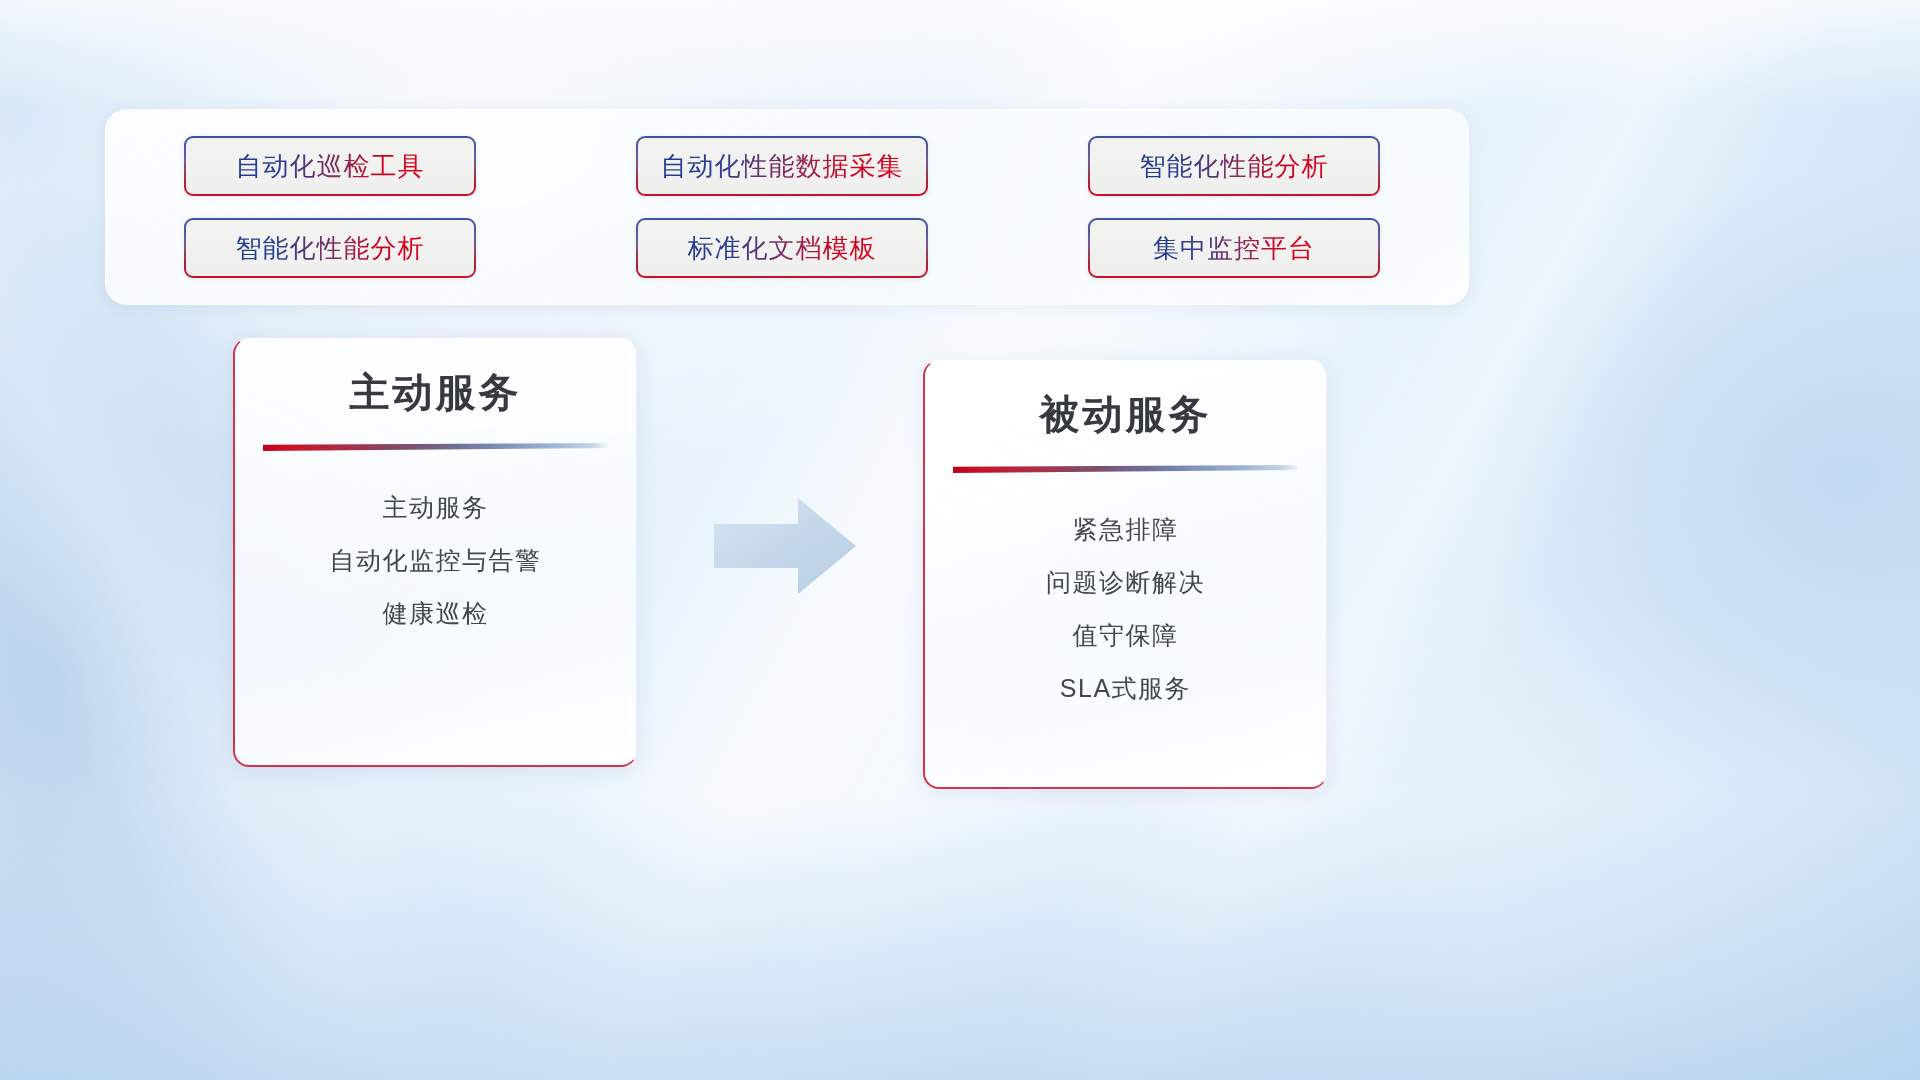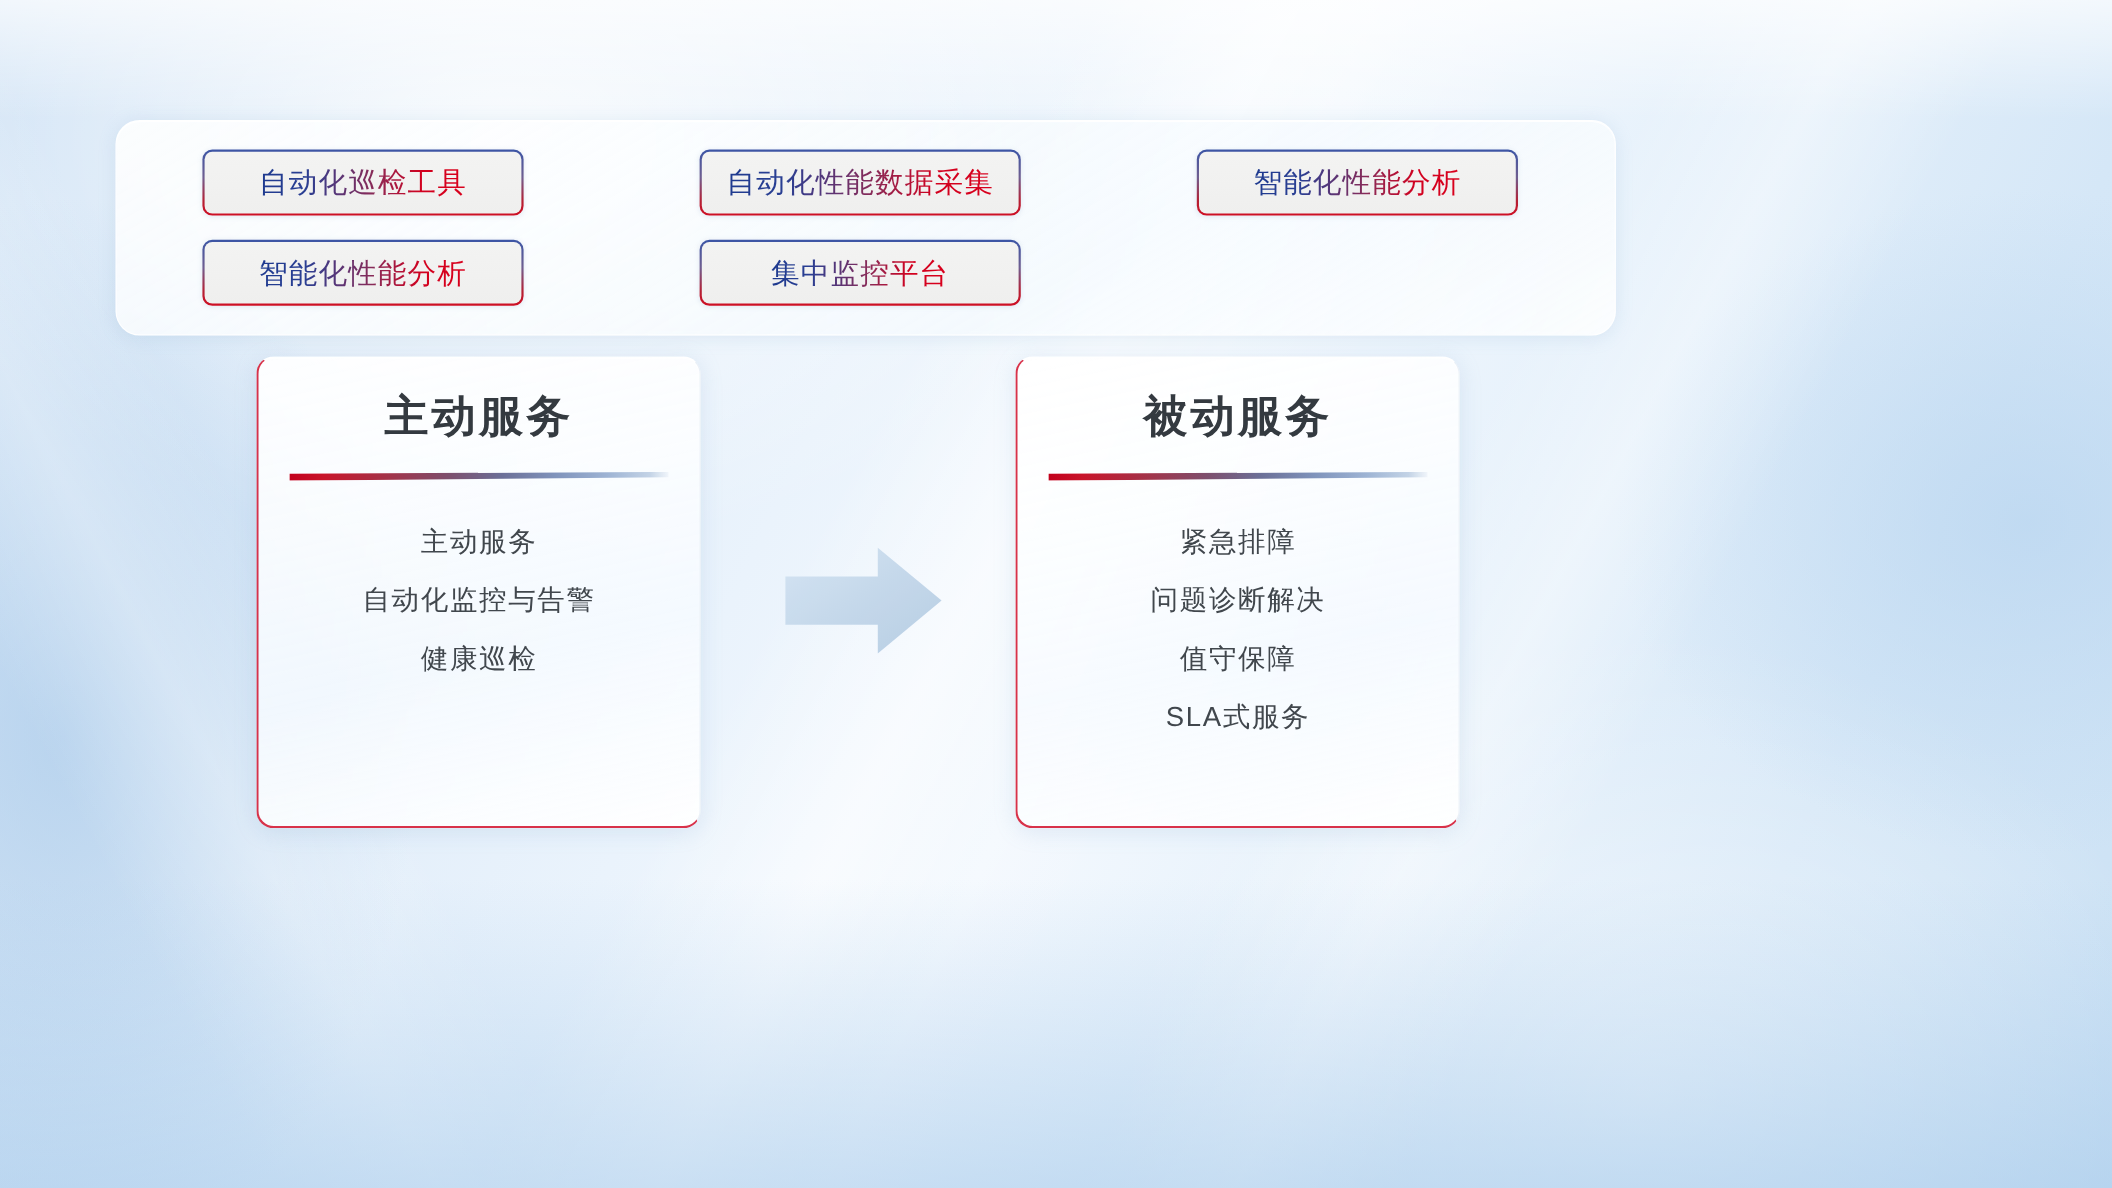--- a/index.html
+++ b/index.html
@@ -125,40 +125,40 @@
   #flow-arrow {
     position: absolute;
     left: 712px; top: 496px;
     width: 146px; height: 100px;
     opacity: 0.92;
   }
 
   
   .card {
     position: absolute;
-    top: 324px;
+    top: 338px;
     width: 404px;
     height: 429px;
     border-radius: 16px;
     background: linear-gradient(168deg,
         rgba(255,255,255,0.93) 0%,
         rgba(253,254,255,0.88) 30%,
         rgba(247,251,255,0.82) 62%,
         rgba(255,255,255,0.93) 100%);
     border-top: 1px solid rgba(255,255,255,0.95);
     border-right: 1px solid rgba(232,238,246,0.9);
     border-left: 2px solid #d8324a;
     border-bottom: 2px solid #d8324a;
     box-shadow:
       0 3px 20px rgba(120,160,200,0.18),
       inset 0 1px 0 rgba(255,255,255,0.95);
     backdrop-filter: blur(2px);
   }
   #card-proactive { left: 233px; }
-  #card-reactive  { left: 923px; }
+  #card-reactive  { left: 923px; margin-top: 22px; }
 
   .card-title {
     margin-top: 26px;
     text-align: center;
     font-size: 40px;
     font-weight: 700;
     color: #343a40;
     letter-spacing: 3px;
   }
   .card-divider {
@@ -224,20 +224,25 @@
           <span class="pill-label">智能化性能分析</span>
         </div>
       </div>
 
       <div class="pill">
         <div class="pill-inner">
           <span class="pill-label">智能化性能分析</span>
         </div>
       </div>
 
+      <div class="pill">
+        <div class="pill-inner">
+          <span class="pill-label">标准化文档模板</span>
+        </div>
+      </div>
 
       <div class="pill">
         <div class="pill-inner">
           <span class="pill-label">集中监控平台</span>
         </div>
       </div>
 
     </div>
   </div>
 

